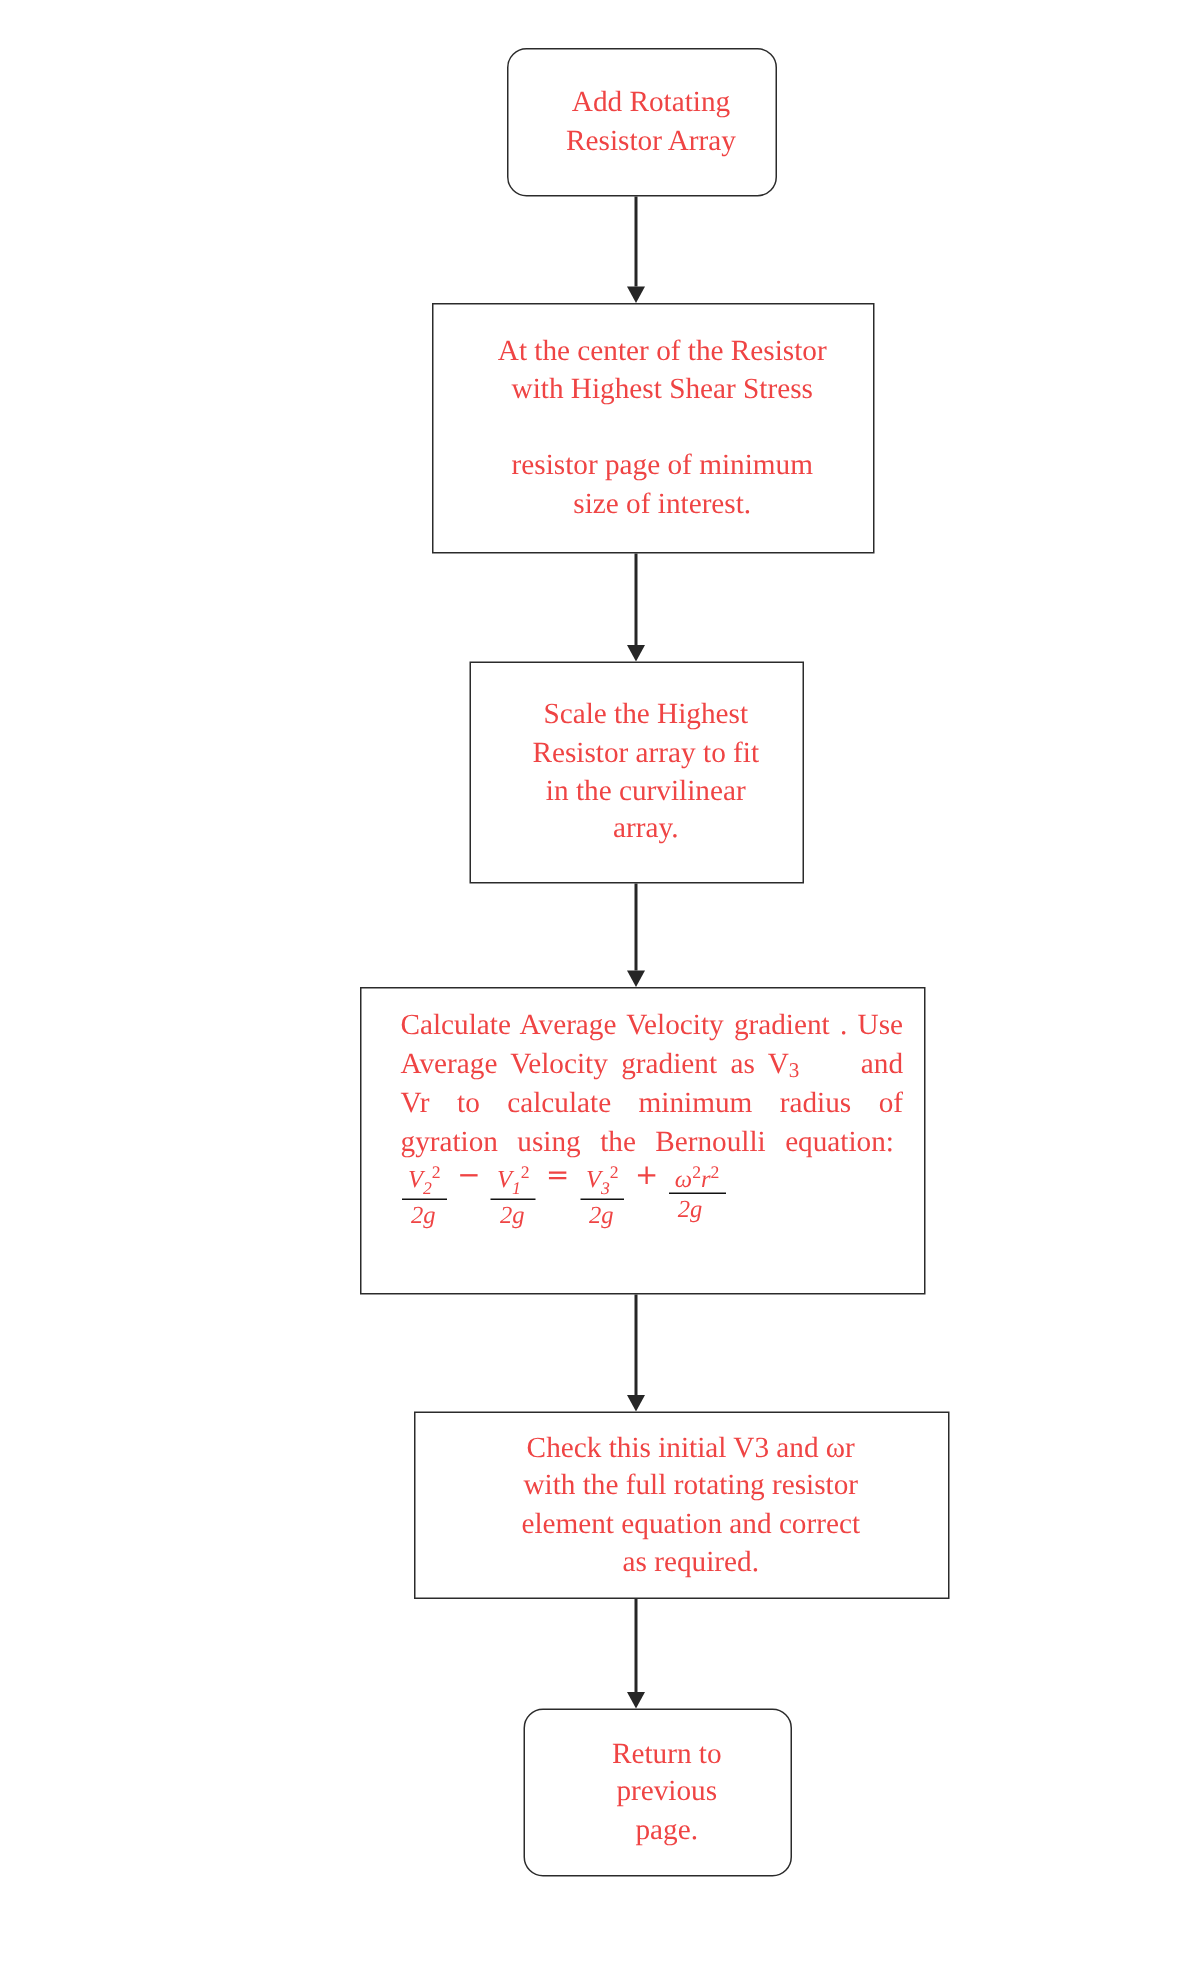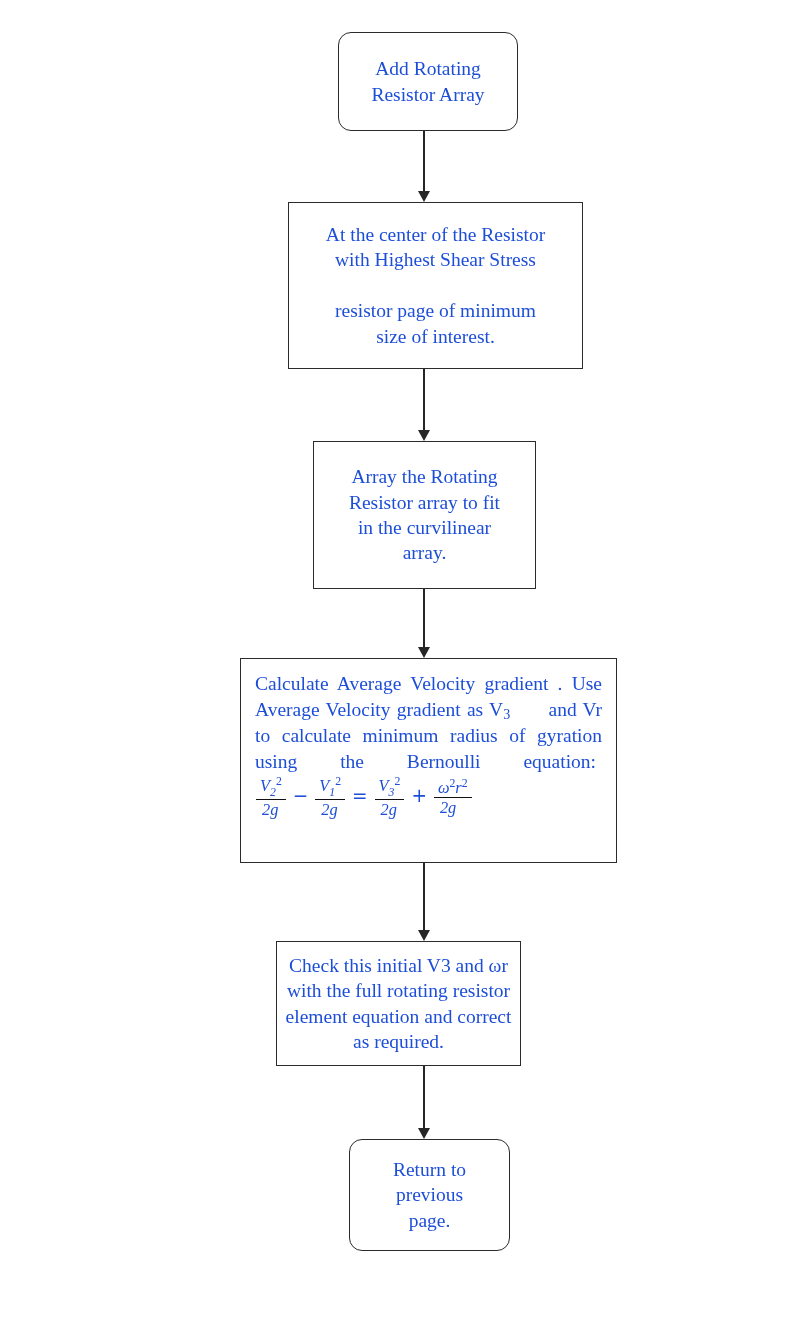--- a/index.html
+++ b/index.html
@@ -20,48 +20,49 @@
   .node {
     position: absolute;
     box-sizing: border-box;
     border: 1.6px solid #2b2b2b;
     background: #ffffff;
     display: flex;
     align-items: center;
     justify-content: center;
     text-align: center;
     line-height: 1.30;
-    color: #1d4ed8;
+    color: #ef4444;
+    padding-left: 12px;
   }
   .node.rounded { border-radius: 13px; }
 
   .node-text { display: block; width: 100%; }
 
   
   #node-start   { left: 338px; top: 32px;   width: 180px; height: 99px;  font-size: 19.5px; }
   #node-insert  { left: 288px; top: 202px;  width: 295px; height: 167px; font-size: 19.5px; }
   #node-scale   { left: 313px; top: 441px;  width: 223px; height: 148px; font-size: 19.5px; }
   #node-calc    { left: 240px; top: 658px;  width: 377px; height: 205px; font-size: 19.5px;
                   align-items: flex-start; justify-content: flex-start; text-align: left; }
-  #node-check   { left: 276px; top: 941px;  width: 245px; height: 125px; font-size: 19.5px; }
-  #node-return  { left: 349px; top: 1139px; width: 161px; height: 112px; font-size: 19.5px; align-items: center; }
+  #node-check   { left: 276px; top: 941px;  width: 357px; height: 125px; font-size: 19.5px; }
+  #node-return  { left: 349px; top: 1139px; width: 179px; height: 112px; font-size: 19.5px; align-items: center; }
 
   #node-calc .node-text {
     padding: 12px 14px 0 14px;
     text-align: justify;
     text-align-last: left;
     line-height: 1.32;
   }
 
   .sub { font-size: 0.72em; vertical-align: -0.22em; }
 
   
   .eq {
     display: inline-flex;
-    align-items: center;
+    align-items: flex-start;
     white-space: nowrap;
     vertical-align: middle;
   }
   .eq .op {
     font-family: "DejaVu Sans", sans-serif;
     font-size: 0.95em;
     padding: 0 6px;
     line-height: 1;
   }
   .frac {
@@ -135,21 +136,21 @@
     </span>
   </div>
 
   <div class="conn" style="left:423px; top:369px; height:72px;">
     <div class="line" style="height:61px;"></div>
     <div class="head" style="top:61px;"></div>
   </div>
 
   <div class="node" id="node-scale">
     <span class="node-text">
-      <span>Array the Rotating</span><br>
+      <span>Scale the Highest</span><br>
       <span>Resistor array to fit</span><br>
       <span>in the curvilinear</span><br>
       <span>array.</span>
     </span>
   </div>
 
   <div class="conn" style="left:423px; top:589px; height:69px;">
     <div class="line" style="height:58px;"></div>
     <div class="head" style="top:58px;"></div>
   </div>

